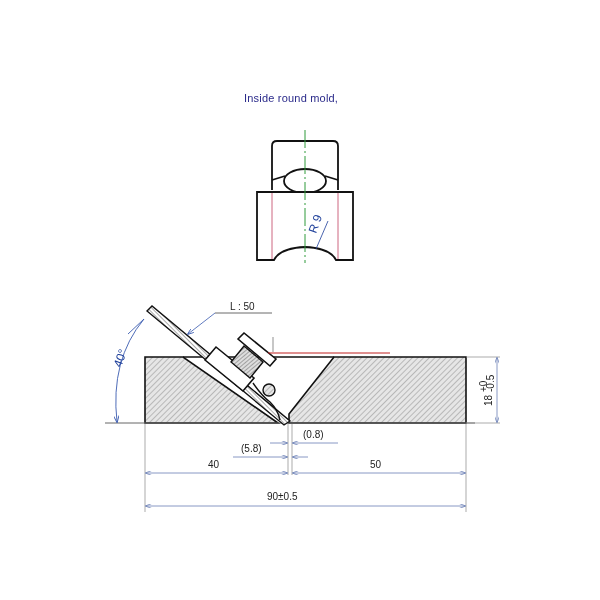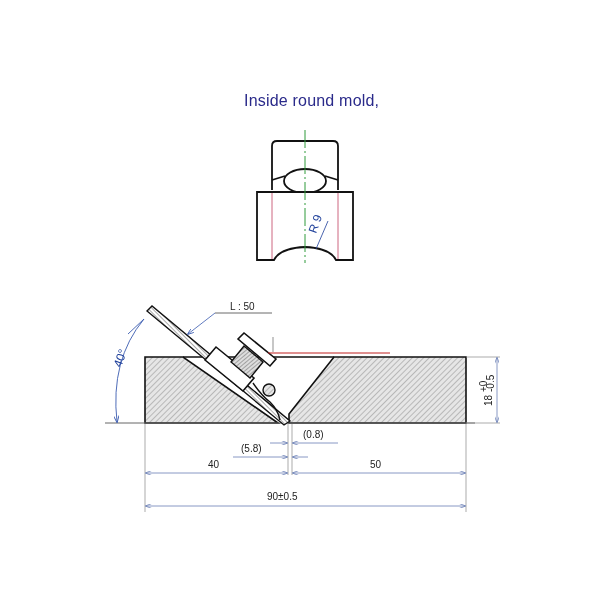--- a/index.html
+++ b/index.html
@@ -1,17 +1,17 @@
 <!DOCTYPE html>
 <html><head>
 <meta charset="utf-8">
 <style>
   html, body { margin: 0; padding: 0; background: #ffffff; }
   body { width: 600px; height: 600px; position: relative; overflow: hidden; font-family: "Liberation Sans", sans-serif; }
-  .caption { position: absolute; left: 244px; top: 92px; font-size: 16px; color: #2a2a8a; letter-spacing: 0.2px; }
+  .caption { position: absolute; left: 244px; top: 92px; font-size: 11px; color: #2a2a8a; letter-spacing: 0.2px; }
   svg { position: absolute; left: 0; top: 0; }
   .dimtxt { font-family: "Liberation Sans", sans-serif; font-size: 10px; fill: #222; }
   .bluetxt { font-family: "Liberation Sans", sans-serif; font-size: 12px; fill: #1e3f9a; }
 </style>
 </head>
 <body>
 
 <div class="caption">Inside round mold,</div>
 
 <svg width="600" height="600" viewBox="0 0 600 600">

